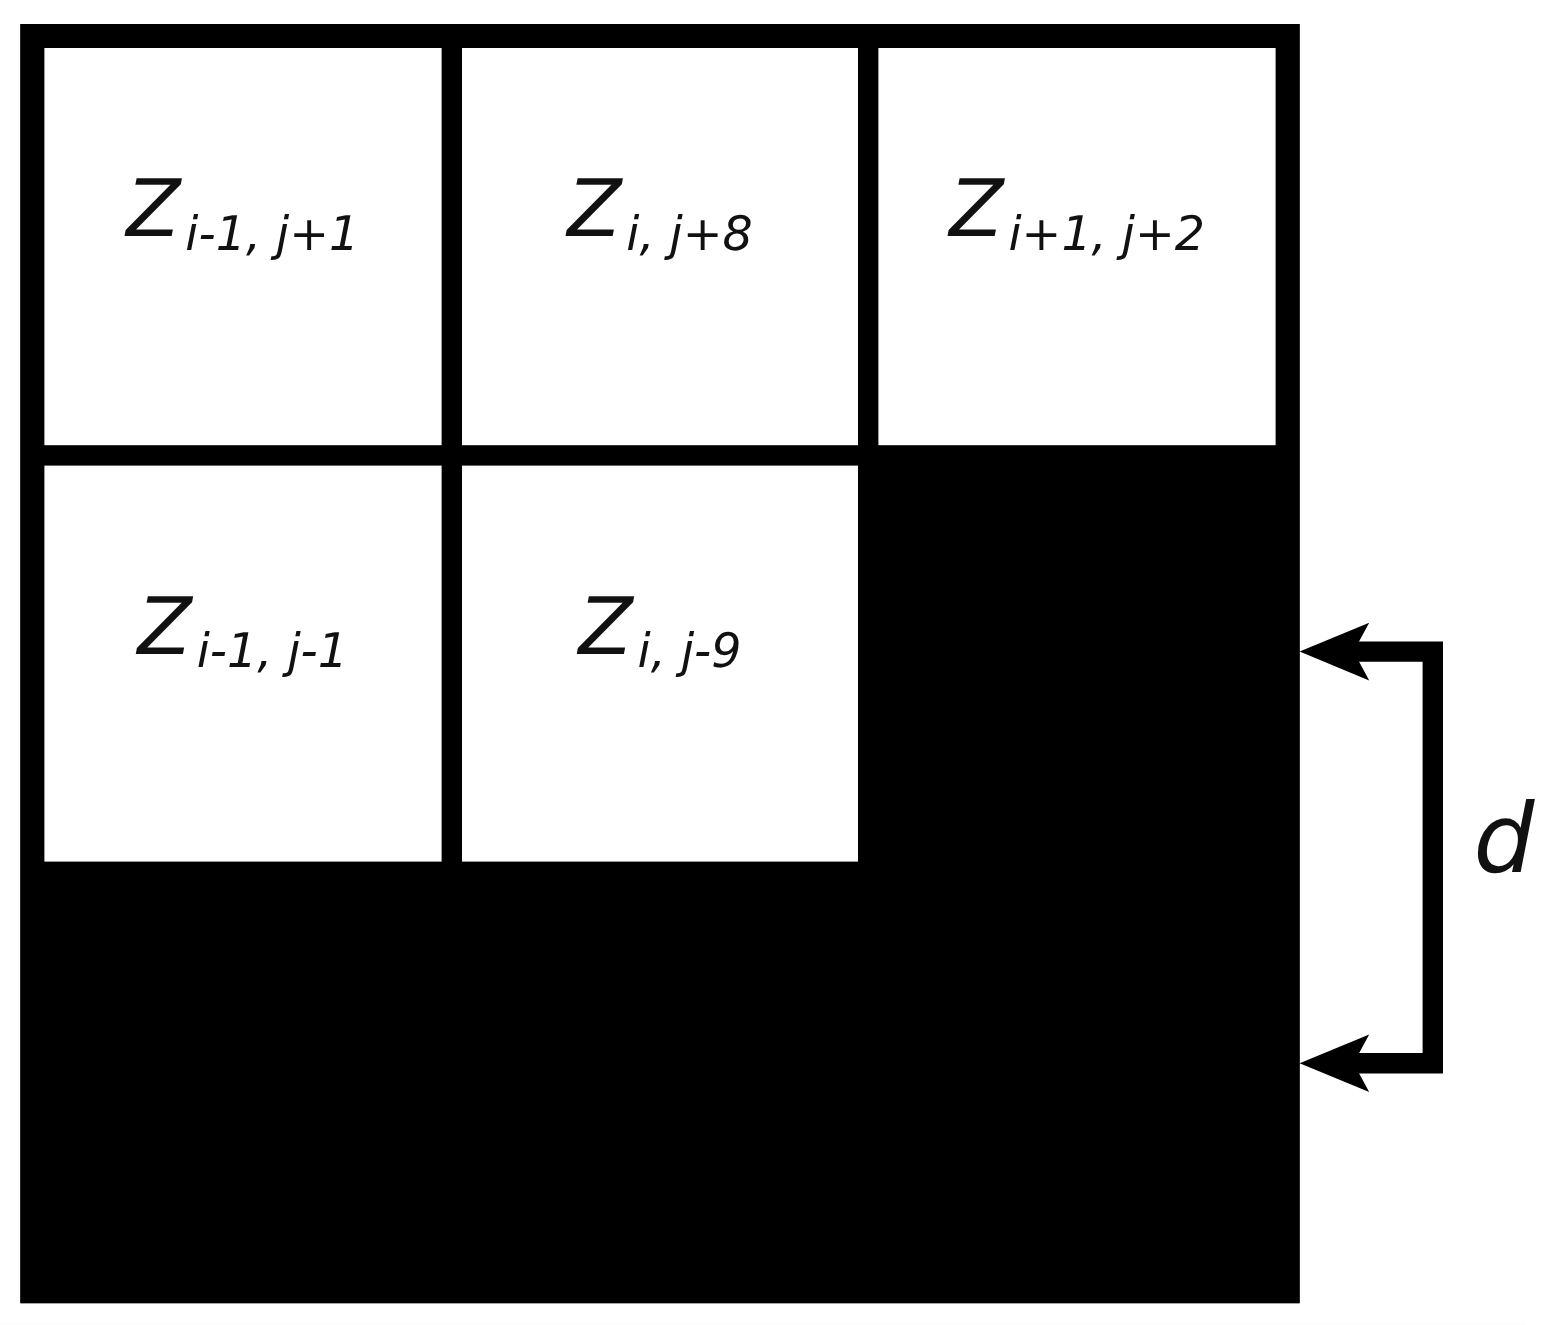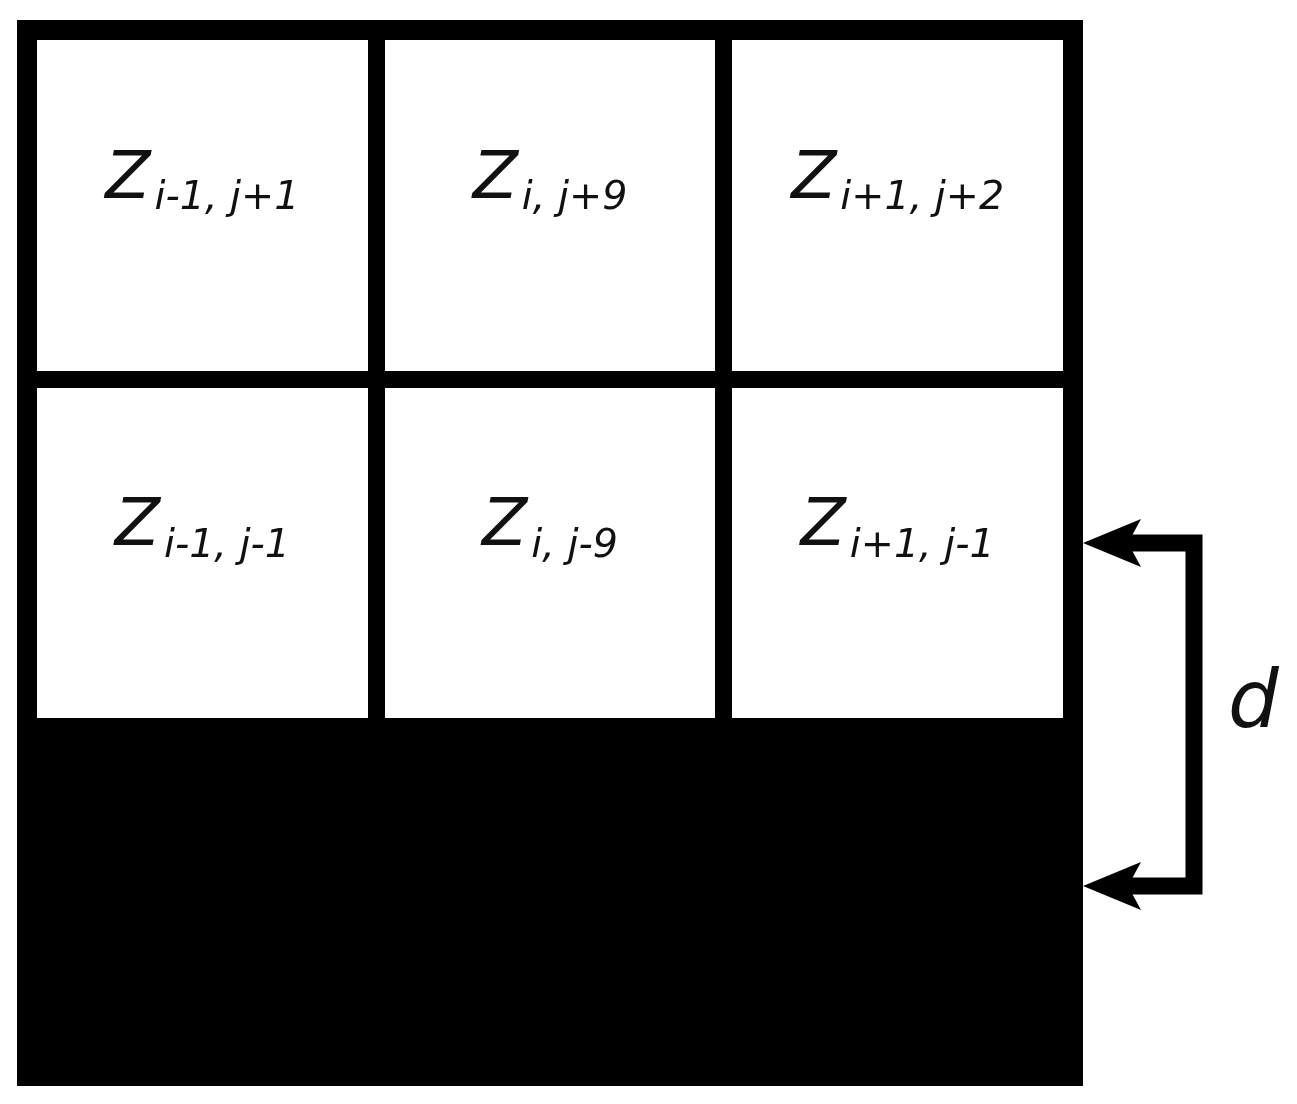--- a/index.html
+++ b/index.html
@@ -75,35 +75,32 @@
 <body>
 
 <div class="canvas">
 
   <div class="grid">
 
     <div class="cell">
       <span class="zlabel"><span>Z</span><span class="sub">i-1, j+1</span></span>
     </div>
     <div class="cell">
-      <span class="zlabel"><span>Z</span><span class="sub">i, j+9</span></span>
+      <span class="zlabel"><span>Z</span><span class="sub">i, j+8</span></span>
     </div>
     <div class="cell">
       <span class="zlabel"><span>Z</span><span class="sub">i+1, j+2</span></span>
     </div>
 
 
     <div class="cell">
       <span class="zlabel"><span>Z</span><span class="sub">i-1, j-1</span></span>
     </div>
     <div class="cell">
       <span class="zlabel"><span>Z</span><span class="sub">i, j-9</span></span>
-    </div>
-    <div class="cell">
-      <span class="zlabel"><span>Z</span><span class="sub">i+1, j-1</span></span>
     </div>
 
   </div>
 
   <svg class="bracket" viewBox="0 0 1297 1104" xmlns="http://www.w3.org/2000/svg" aria-hidden="true">
     <path d="M1120 543 H1194 V886 H1120" fill="none" stroke="#000000" stroke-width="17"></path>
     <polygon fill="#000000" points="1083,543 1141,519 1128,543 1141,567"></polygon>
     <polygon fill="#000000" points="1083,886 1141,862 1128,886 1141,910"></polygon>
   </svg>
 

